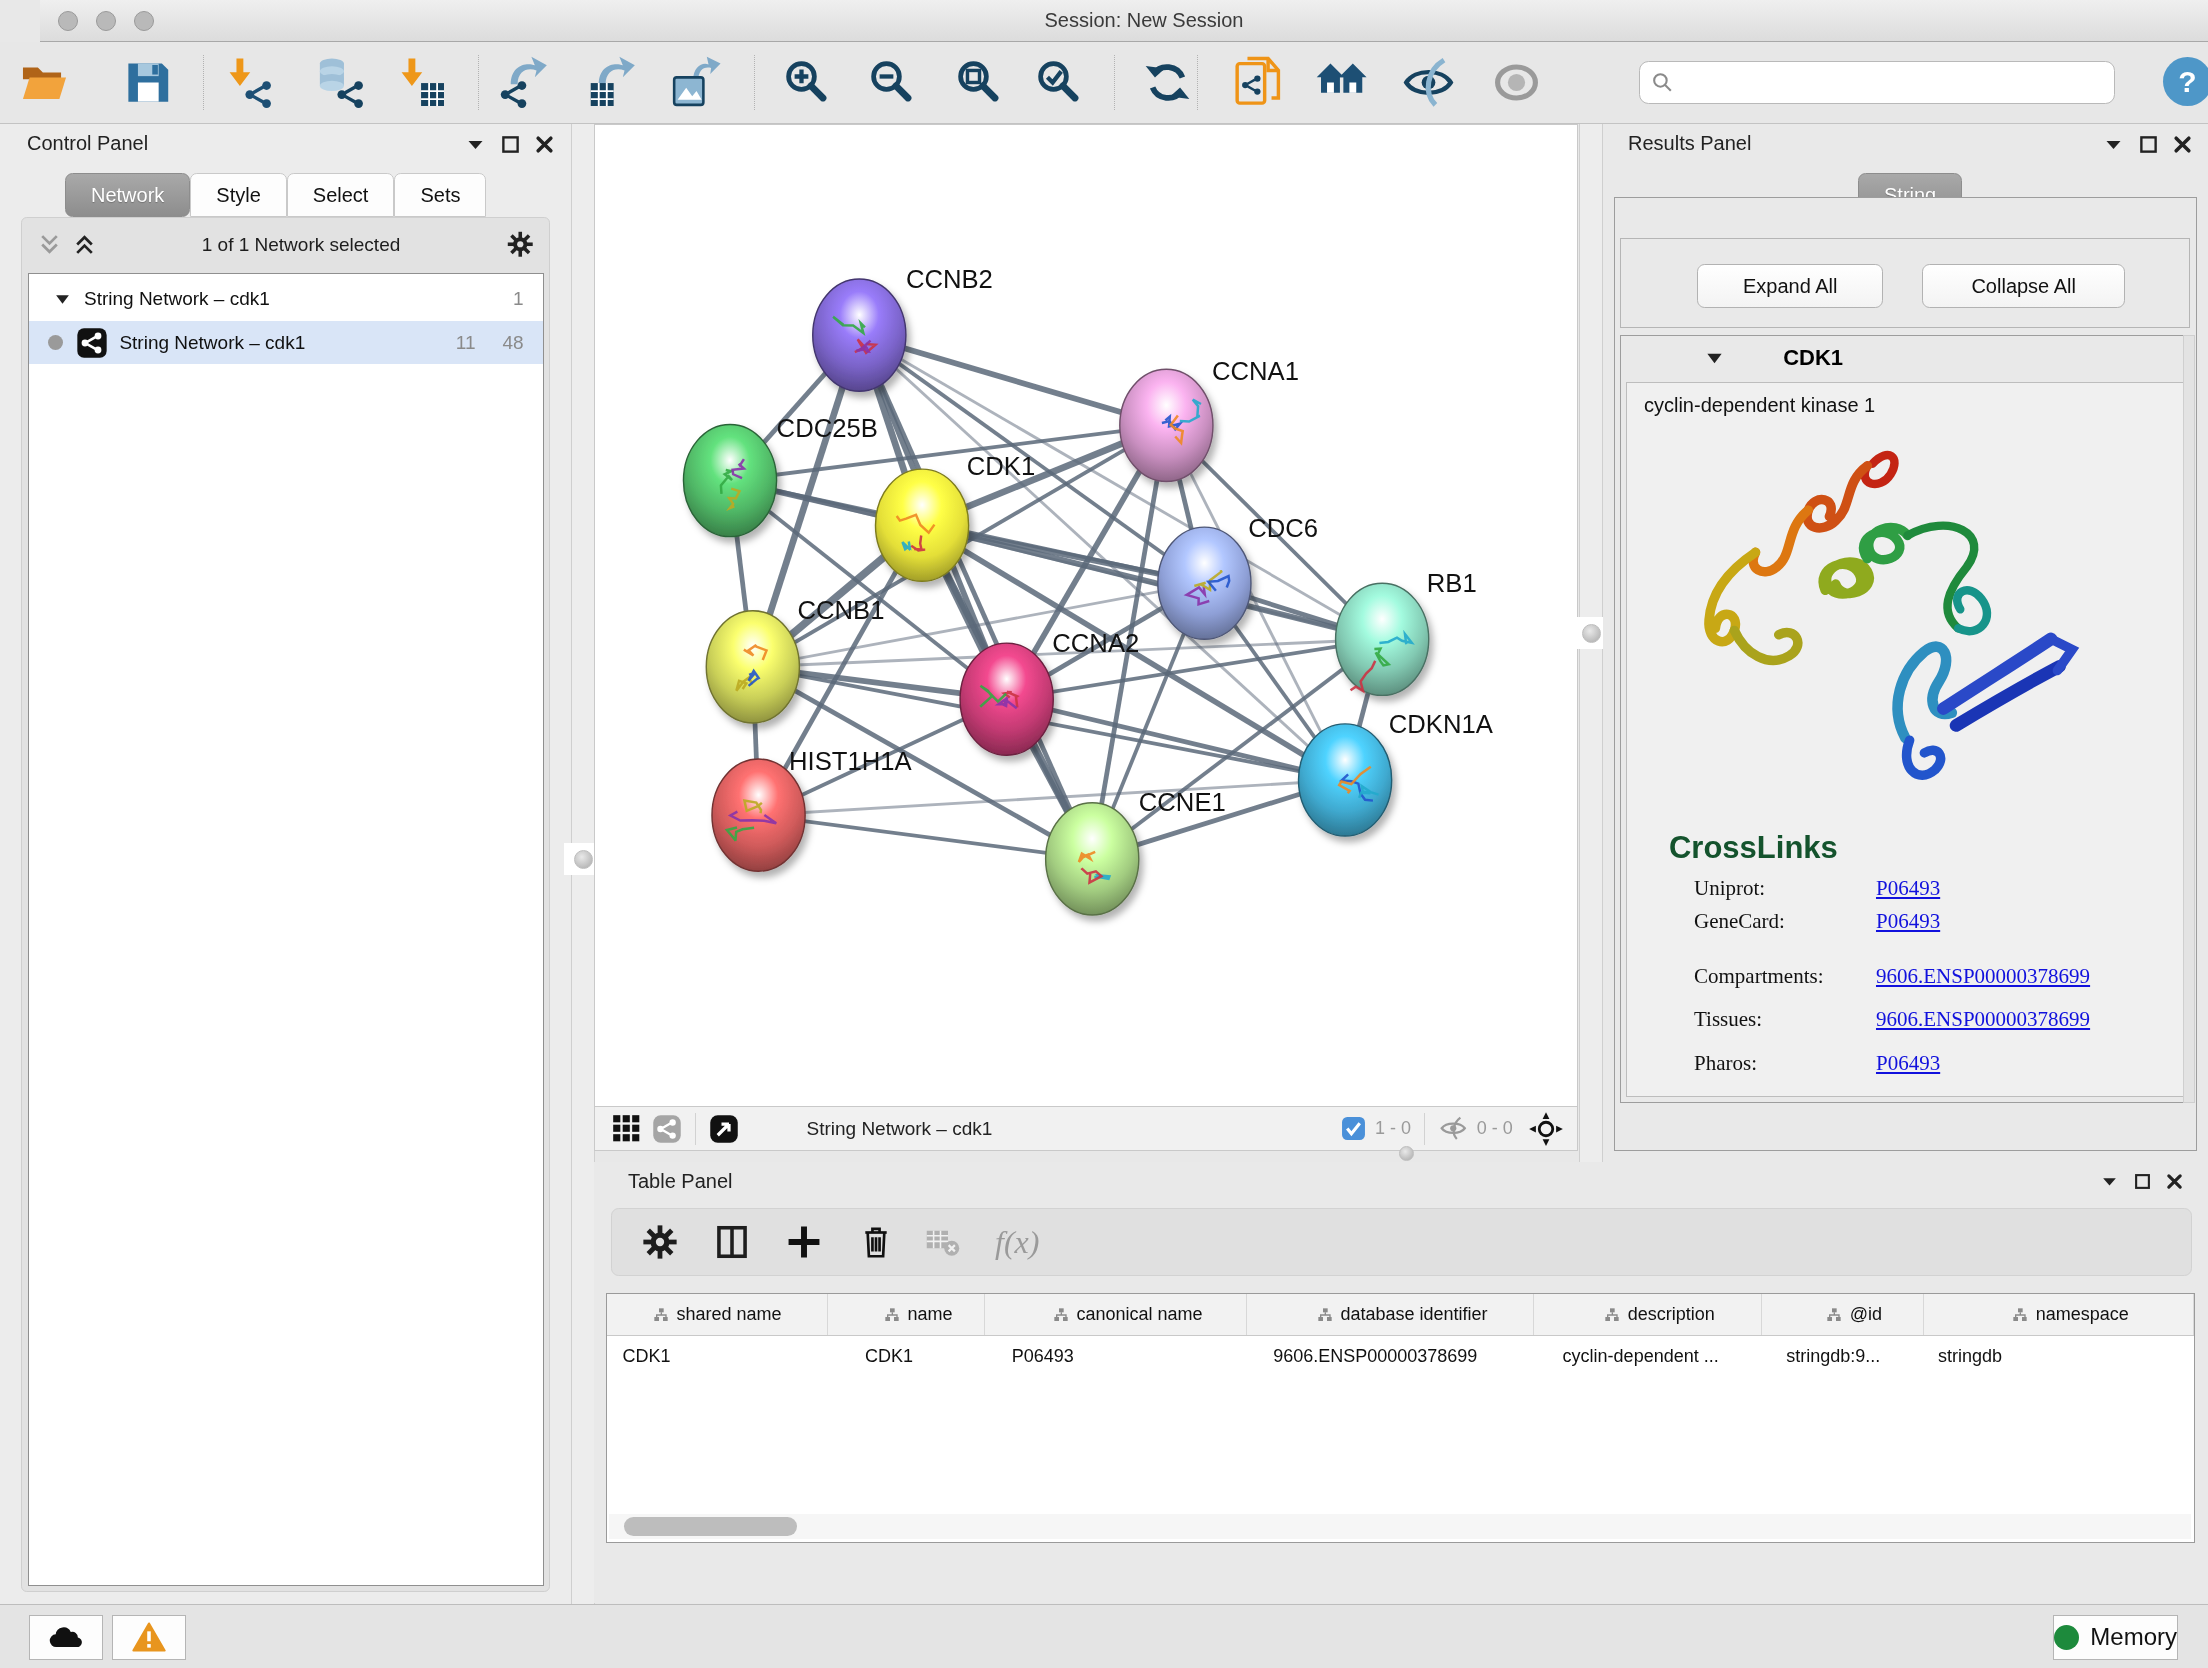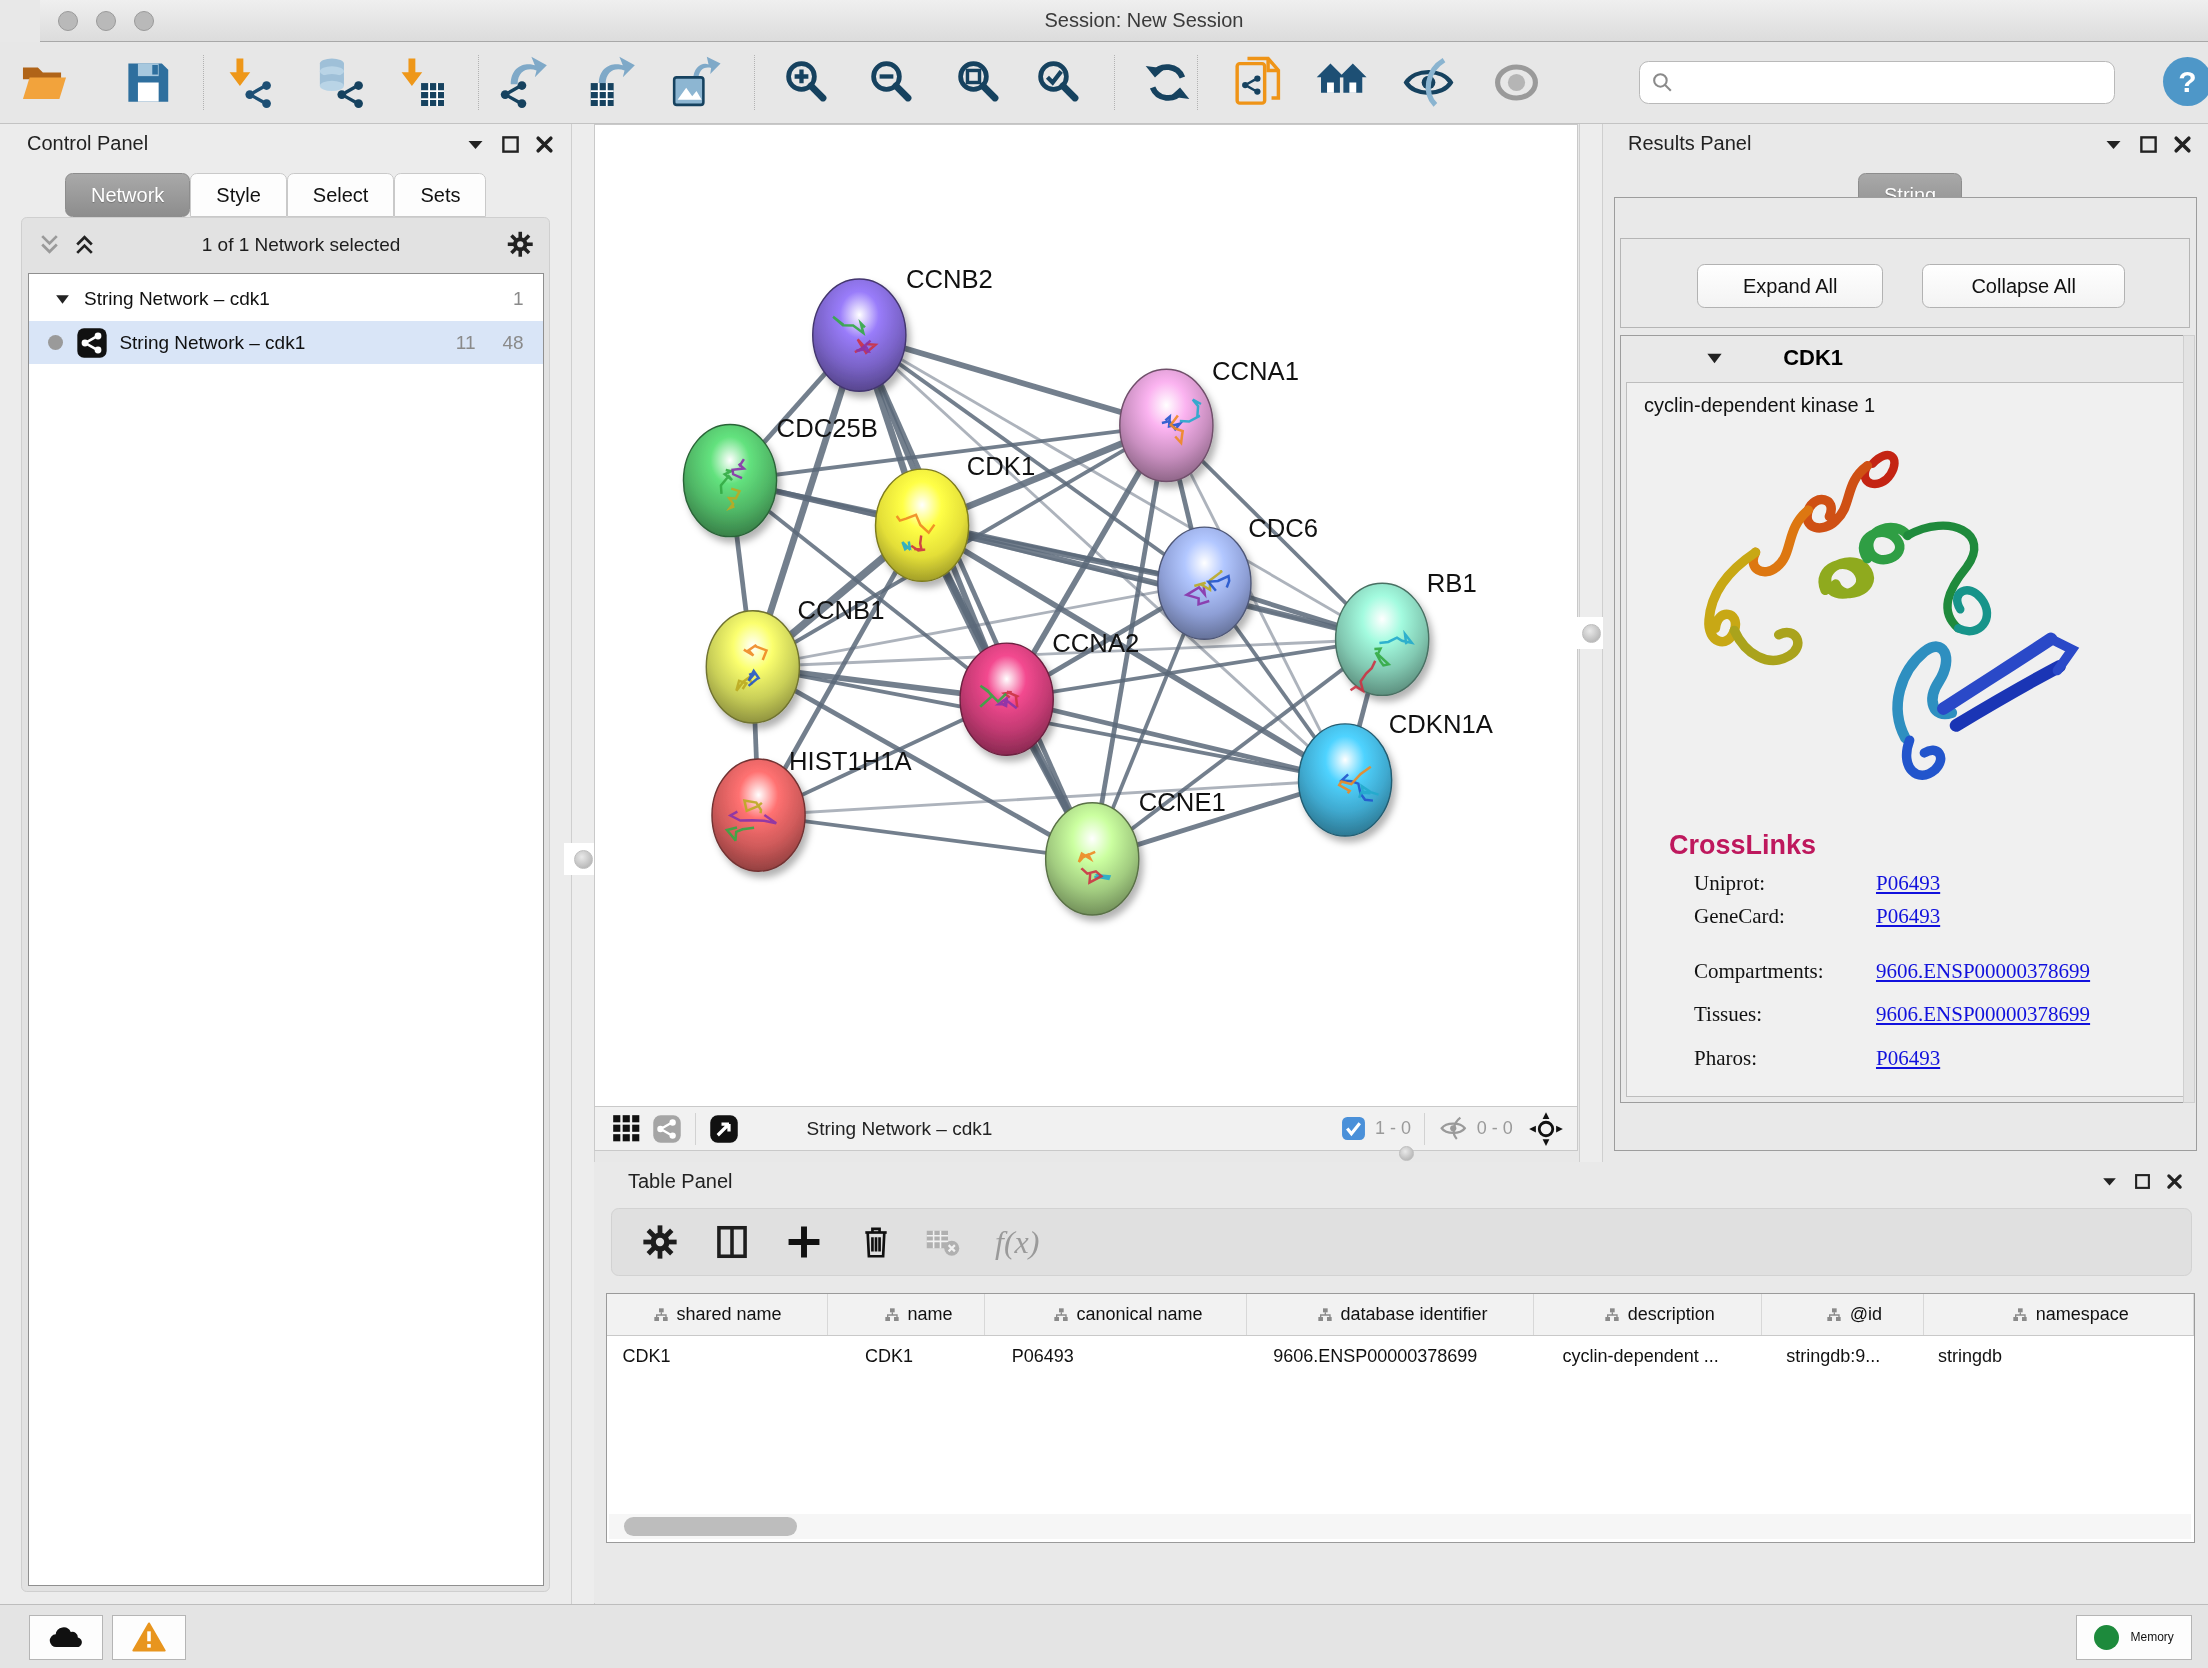--- a/index.html
+++ b/index.html
@@ -65,21 +65,21 @@
   .rbtn{position:absolute;top:25px;height:44px;border:1px solid #b2b2b2;border-radius:7.6px;
     background:linear-gradient(#ffffff,#f3f3f3);font-size:20px;display:flex;align-items:center;justify-content:center;color:#111;}
   #r-gene{position:absolute;left:4.8px;top:137px;width:570px;height:768px;border:1px solid #9d9d9d;}
   #r-genehead{position:absolute;left:0;top:0;width:100%;height:44px;display:flex;align-items:center;}
   #r-genehead b{font-size:22px;margin-left:59px;}
   #r-content{position:absolute;left:4.8px;top:46px;width:558px;height:715px;background:#f0f0f0;
     border:1px solid #bdbdbd;}
   #r-desc{position:absolute;left:17px;top:11.4px;font-size:20px;color:#111;}
   #protein{position:absolute;left:38px;top:49px;}
   #xlinks{position:absolute;left:0px;top:447px;width:100%;font-family:"Liberation Serif",serif;}
-  #xlinks .xt{font-size:27px;font-weight:bold;margin-left:42px;color:#be185d;}
+  #xlinks .xt{font-size:31px;font-weight:bold;margin-left:42px;color:#14532d;}
   .xrow{position:absolute;left:0;width:100%;height:44px;font-size:21px;}
   .xrow .xl{position:absolute;left:67px;color:#111;font-family:"Liberation Serif",serif;}
   .xrow .xv{position:absolute;left:249px;color:#1111dd;text-decoration:underline;font-family:"Liberation Serif",serif;}
   #r-scroll{position:absolute;right:1.9px;top:137px;width:11.4px;height:768px;background:#e3e3e3;border:1px solid #cfcfcf;}
 
   
   #tpanel{position:absolute;left:594px;top:1162px;width:1614px;height:441px;background:#e9e9e9;}
   #t-toolbar{position:absolute;left:17px;top:46px;width:1581px;height:68px;background:#e0e0e0;
     border:1px solid #d2d2d2;border-radius:7.6px;display:flex;align-items:center;}
   #t-box{position:absolute;left:12.4px;top:131px;width:1589px;height:250px;background:#fff;border:1px solid #9a9a9a;}
@@ -91,22 +91,22 @@
     overflow:hidden;white-space:nowrap;}
   #t-hscroll{position:absolute;left:1.9px;bottom:2.9px;width:1582px;height:25px;background:#f6f6f6;}
   #t-thumb{position:absolute;left:15px;top:2.9px;width:173px;height:19px;background:#bdbdbd;border-radius:9.5px;}
   #t-tabs{position:absolute;left:0;right:0;top:390px;display:flex;justify-content:center;}
 
   
   #statusbar{position:absolute;left:0;top:1604px;width:2208px;height:65px;background:#e4e4e4;
     border-top:1px solid #bdbdbd;}
   .sbtn{position:absolute;top:9.5px;width:74px;height:45px;background:#fdfdfd;border:1.9px solid #b5b5b5;
     display:flex;align-items:center;justify-content:center;}
-  #membtn{position:absolute;right:16px;top:9.5px;width:116px;height:45px;background:#fdfdfd;
-    border:1.9px solid #b5b5b5;display:flex;align-items:center;justify-content:center;gap:11.4px;font-size:12px;color:#111;}
+  #membtn{position:absolute;right:30px;top:9.5px;width:125px;height:45px;background:#fdfdfd;
+    border:1.9px solid #b5b5b5;display:flex;align-items:center;justify-content:center;gap:11.4px;font-size:24px;color:#111;}
   #memdot{width:25px;height:25px;border-radius:50%;background:#1d8a3c;}
 
   
   .vsplit{position:absolute;background:#ededed;border-left:1px solid #cfcfcf;border-right:1px solid #cfcfcf;}
   .handle{position:absolute;width:38px;height:32px;background:#fff;display:flex;align-items:center;justify-content:center;}
   .handle i{width:19px;height:19px;border-radius:50%;background:radial-gradient(circle at 40% 35%,#e9e9e9,#a9a9a9);display:block;border:1px solid #bdbdbd;}
   svg{display:block;}
   .navy{color:#1d4f74;}
 </style>
 </head>

